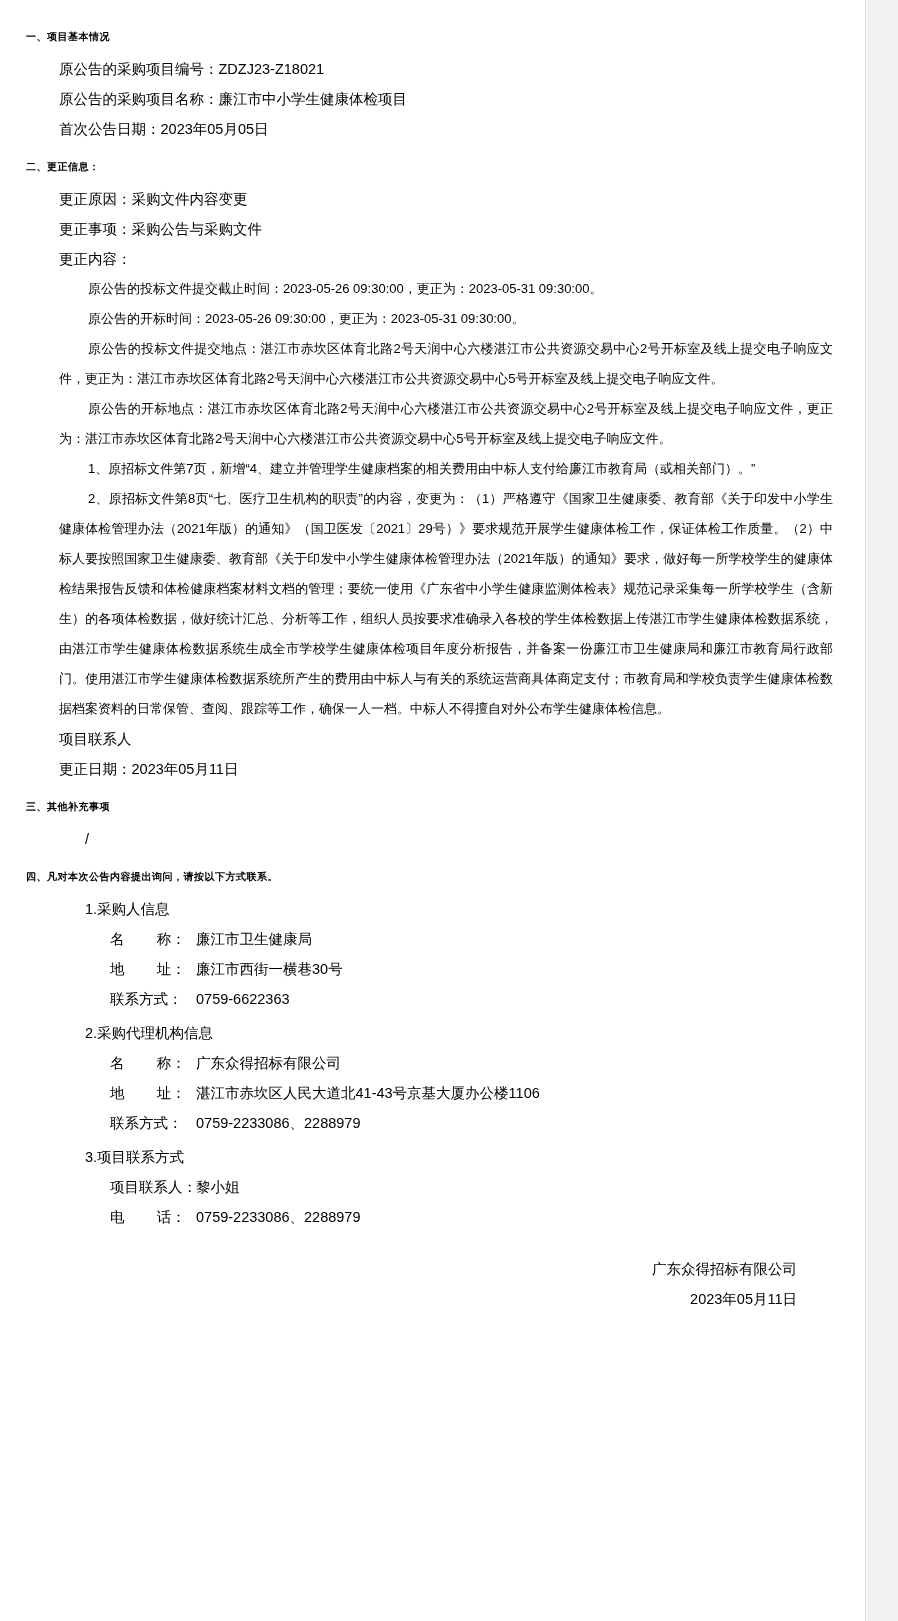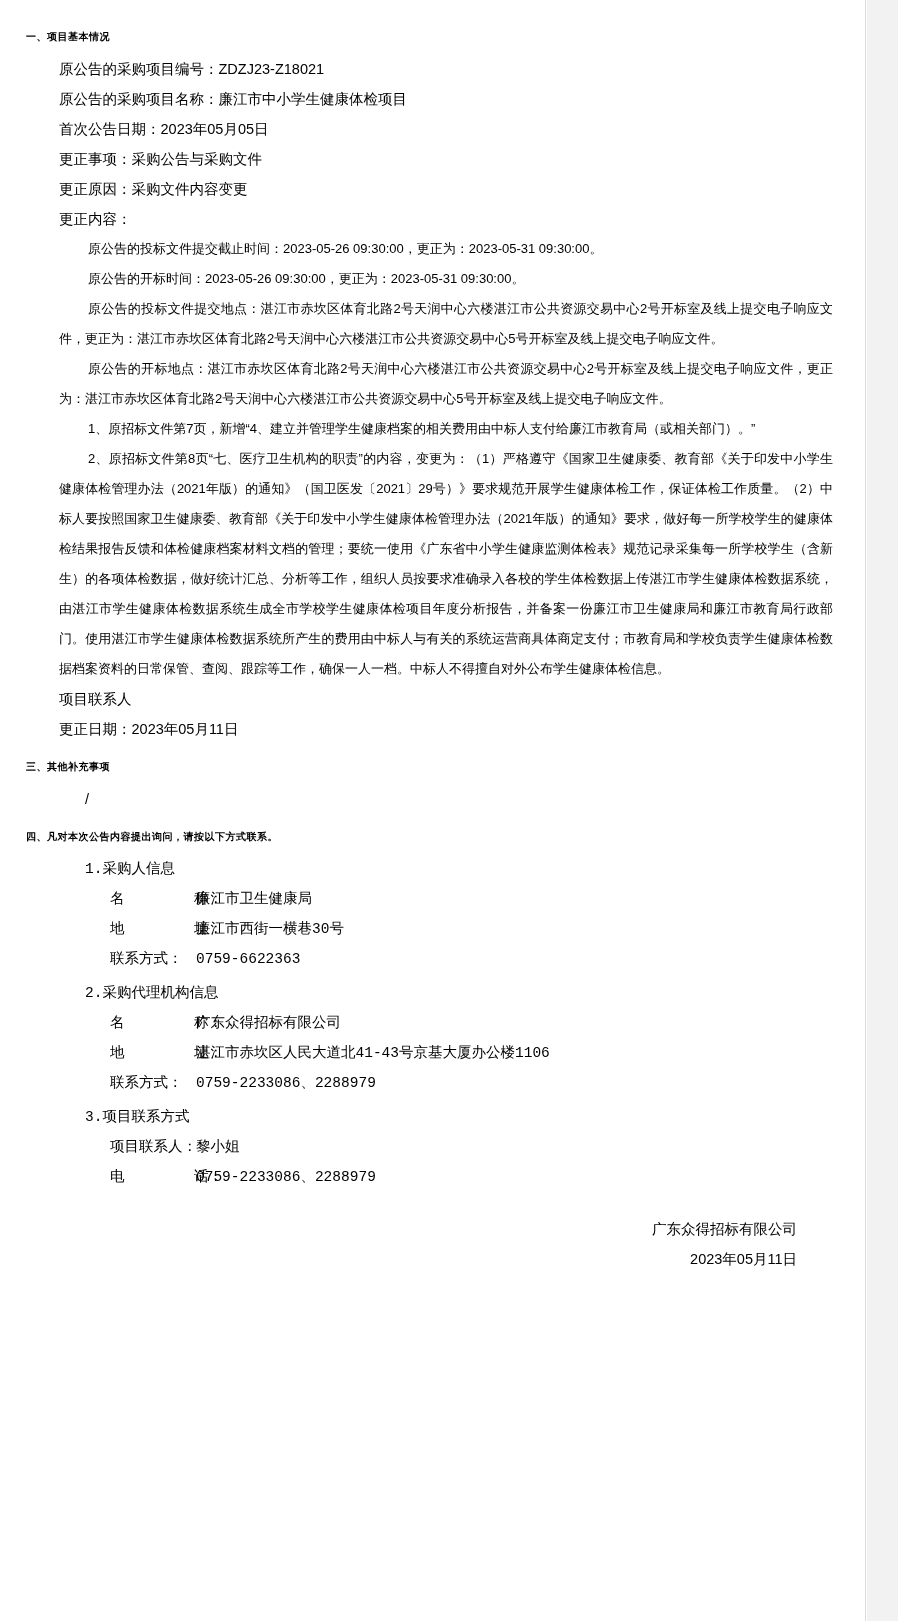--- a/index.html
+++ b/index.html
@@ -48,21 +48,21 @@
     line-height: 30px;
     margin-left: 33px;
     text-indent: 29px;
     text-align: justify;
   }
   .slash {
     font-size: 14.5px;
     line-height: 30px;
     margin-left: 59px;
   }
-  .contact-group { margin-top: 4px; font-family: Liberation Mono, monospace; }
+  .contact-group { margin-top: 4px; }
   .contact-title {
     font-size: 14.5px;
     line-height: 30px;
     margin-left: 59px;
   }
   .contact-row {
     font-size: 14.5px;
     line-height: 30px;
     margin-left: 84px;
     display: flex;
@@ -87,22 +87,23 @@
 </head>
 <body>
 
 <div class="page">
 
   <div class="section-heading first">一、项目基本情况</div>
   <div class="line">原公告的采购项目编号：ZDZJ23-Z18021</div>
   <div class="line">原公告的采购项目名称：廉江市中小学生健康体检项目</div>
   <div class="line">首次公告日期：2023年05月05日</div>
 
+  <div class="section-heading">二、更正信息：</div>
+  <div class="line">更正原因：采购文件内容变更</div>
   <div class="line">更正事项：采购公告与采购文件</div>
-  <div class="line">更正原因：采购文件内容变更</div>
   <div class="line">更正内容：</div>
   <div class="para">原公告的投标文件提交截止时间：2023-05-26 09:30:00，更正为：2023-05-31 09:30:00。</div>
   <div class="para">原公告的开标时间：2023-05-26 09:30:00，更正为：2023-05-31 09:30:00。</div>
   <div class="para">原公告的投标文件提交地点：湛江市赤坎区体育北路2号天润中心六楼湛江市公共资源交易中心2号开标室及线上提交电子响应文件，更正为：湛江市赤坎区体育北路2号天润中心六楼湛江市公共资源交易中心5号开标室及线上提交电子响应文件。</div>
   <div class="para">原公告的开标地点：湛江市赤坎区体育北路2号天润中心六楼湛江市公共资源交易中心2号开标室及线上提交电子响应文件，更正为：湛江市赤坎区体育北路2号天润中心六楼湛江市公共资源交易中心5号开标室及线上提交电子响应文件。</div>
   <div class="para">1、原招标文件第7页，新增“4、建立并管理学生健康档案的相关费用由中标人支付给廉江市教育局（或相关部门）。”</div>
   <div class="para">2、原招标文件第8页“七、医疗卫生机构的职责”的内容，变更为：（1）严格遵守《国家卫生健康委、教育部《关于印发中小学生健康体检管理办法（2021年版）的通知》（国卫医发〔2021〕29号）》要求规范开展学生健康体检工作，保证体检工作质量。（2）中标人要按照国家卫生健康委、教育部《关于印发中小学生健康体检管理办法（2021年版）的通知》要求，做好每一所学校学生的健康体检结果报告反馈和体检健康档案材料文档的管理；要统一使用《广东省中小学生健康监测体检表》规范记录采集每一所学校学生（含新生）的各项体检数据，做好统计汇总、分析等工作，组织人员按要求准确录入各校的学生体检数据上传湛江市学生健康体检数据系统，由湛江市学生健康体检数据系统生成全市学校学生健康体检项目年度分析报告，并备案一份廉江市卫生健康局和廉江市教育局行政部门。使用湛江市学生健康体检数据系统所产生的费用由中标人与有关的系统运营商具体商定支付；市教育局和学校负责学生健康体检数据档案资料的日常保管、查阅、跟踪等工作，确保一人一档。中标人不得擅自对外公布学生健康体检信息。</div>
   <div class="line">项目联系人</div>
   <div class="line">更正日期：2023年05月11日</div>
 

